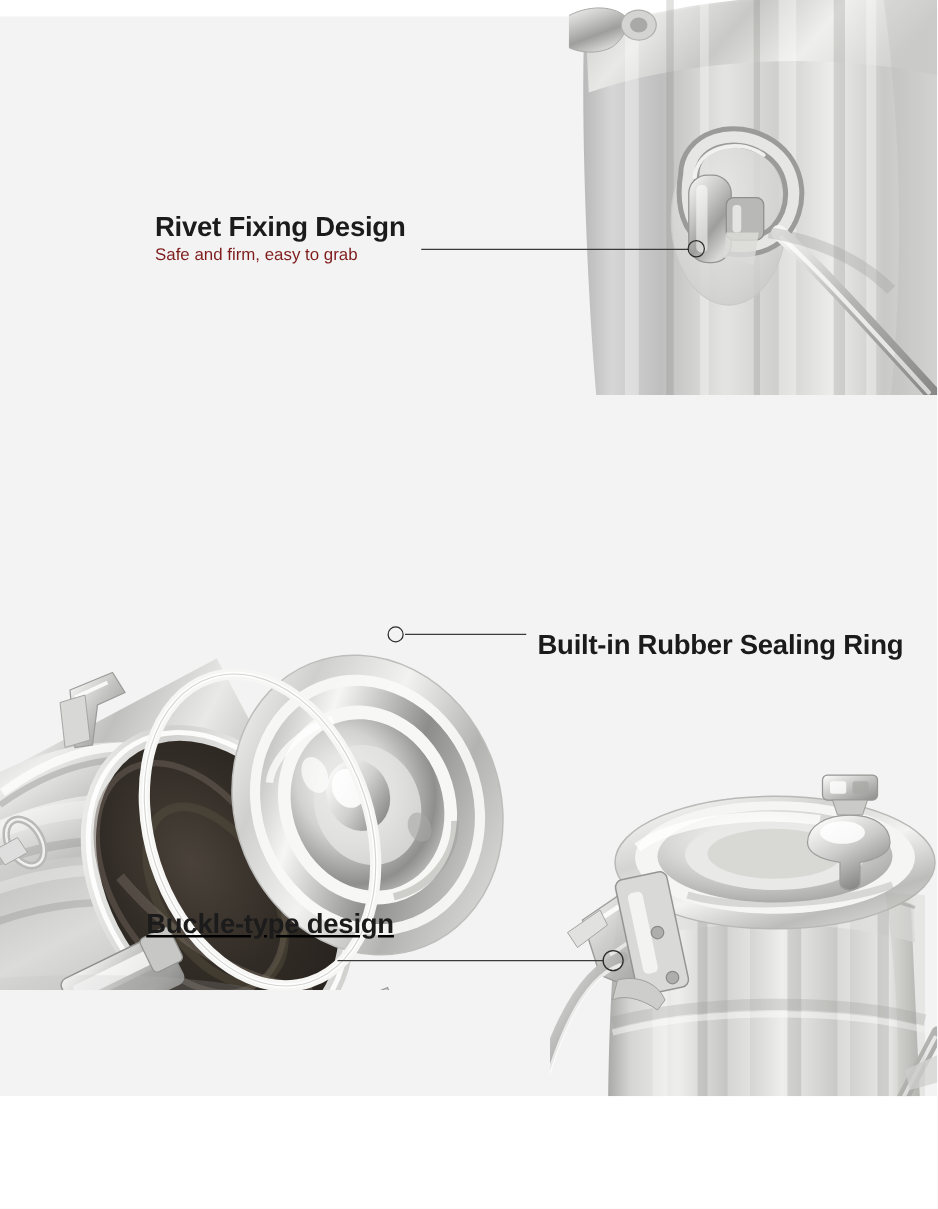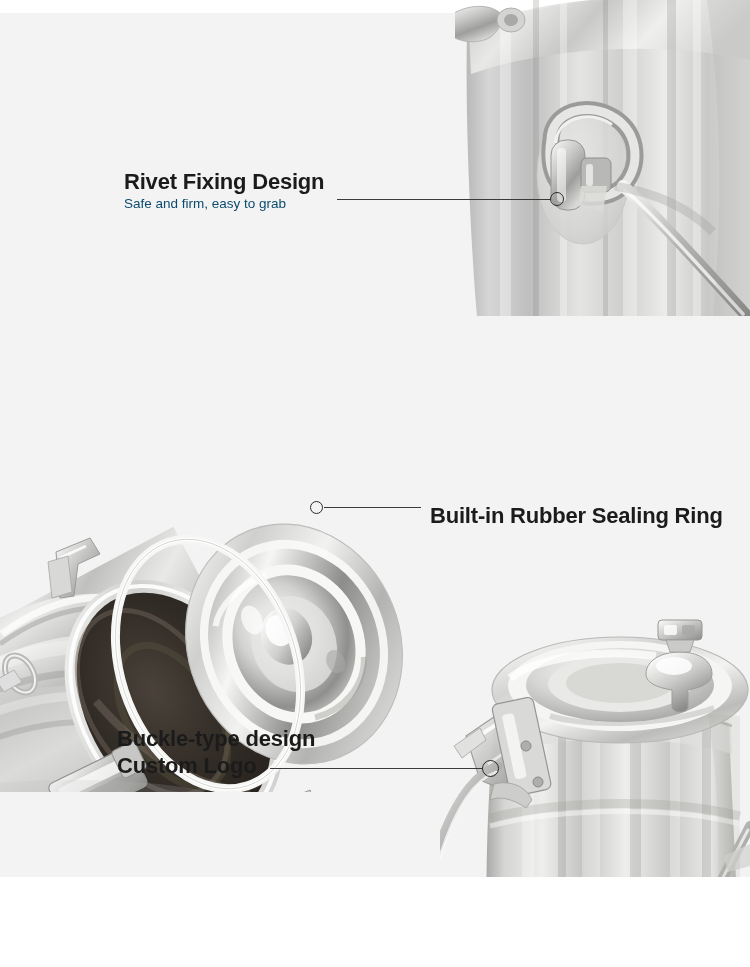--- a/index.html
+++ b/index.html
@@ -53,21 +53,21 @@
     font-weight: bold;
     color: #1b1b1b;
     letter-spacing: -0.2px;
     line-height: 27px;
     white-space: nowrap;
     margin: 0;
   }
   .callout-sub {
     font-size: 13.5px;
     font-weight: normal;
-    color: #0c4a6e;
+    color: #7f1d1d;
     line-height: 18px;
     white-space: nowrap;
     margin: 0;
   }
 
   
   .leader {
     position: absolute;
     height: 1px;
     background: #3a3a3a;
@@ -84,21 +84,21 @@
   #callout-rivet        { left: 124px; top: 168px; }
   #leader-rivet         { left: 337px; top: 199px; width: 214px; }
   #dot-rivet            { left: 550px; top: 192px; width: 14px; height: 14px; }
 
   
   #callout-sealing      { left: 430px; top: 502px; }
   #leader-sealing       { left: 324px; top: 507px; width: 97px; }
   #dot-sealing          { left: 310px; top: 501px; width: 13px; height: 13px; }
 
   
-  #callout-buckle       { left: 117px; top: 725px; }
+  #callout-buckle       { left: 117px; top: 725px; text-decoration: underline; }
   #leader-buckle        { left: 270px; top: 768px; width: 213px; }
   #dot-buckle           { left: 482px; top: 760px; width: 17px; height: 17px; }
 </style>
 </head>
 <body>
 
 <div id="page">
 
   <div class="bg-plate"></div>
   <div class="bg-top-white"></div>
@@ -438,18 +438,17 @@
   <div class="dot" id="dot-rivet"></div>
 
   <div class="callout" id="callout-sealing">
     <p class="callout-title">Built-in Rubber Sealing Ring</p>
   </div>
   <div class="leader" id="leader-sealing"></div>
   <div class="dot" id="dot-sealing"></div>
 
   <div class="callout" id="callout-buckle">
     <p class="callout-title">Buckle-type design</p>
-    <p class="callout-title">Custom Logo</p>
   </div>
   <div class="leader" id="leader-buckle"></div>
   <div class="dot" id="dot-buckle"></div>
 
 </div>
 
 </body></html>

